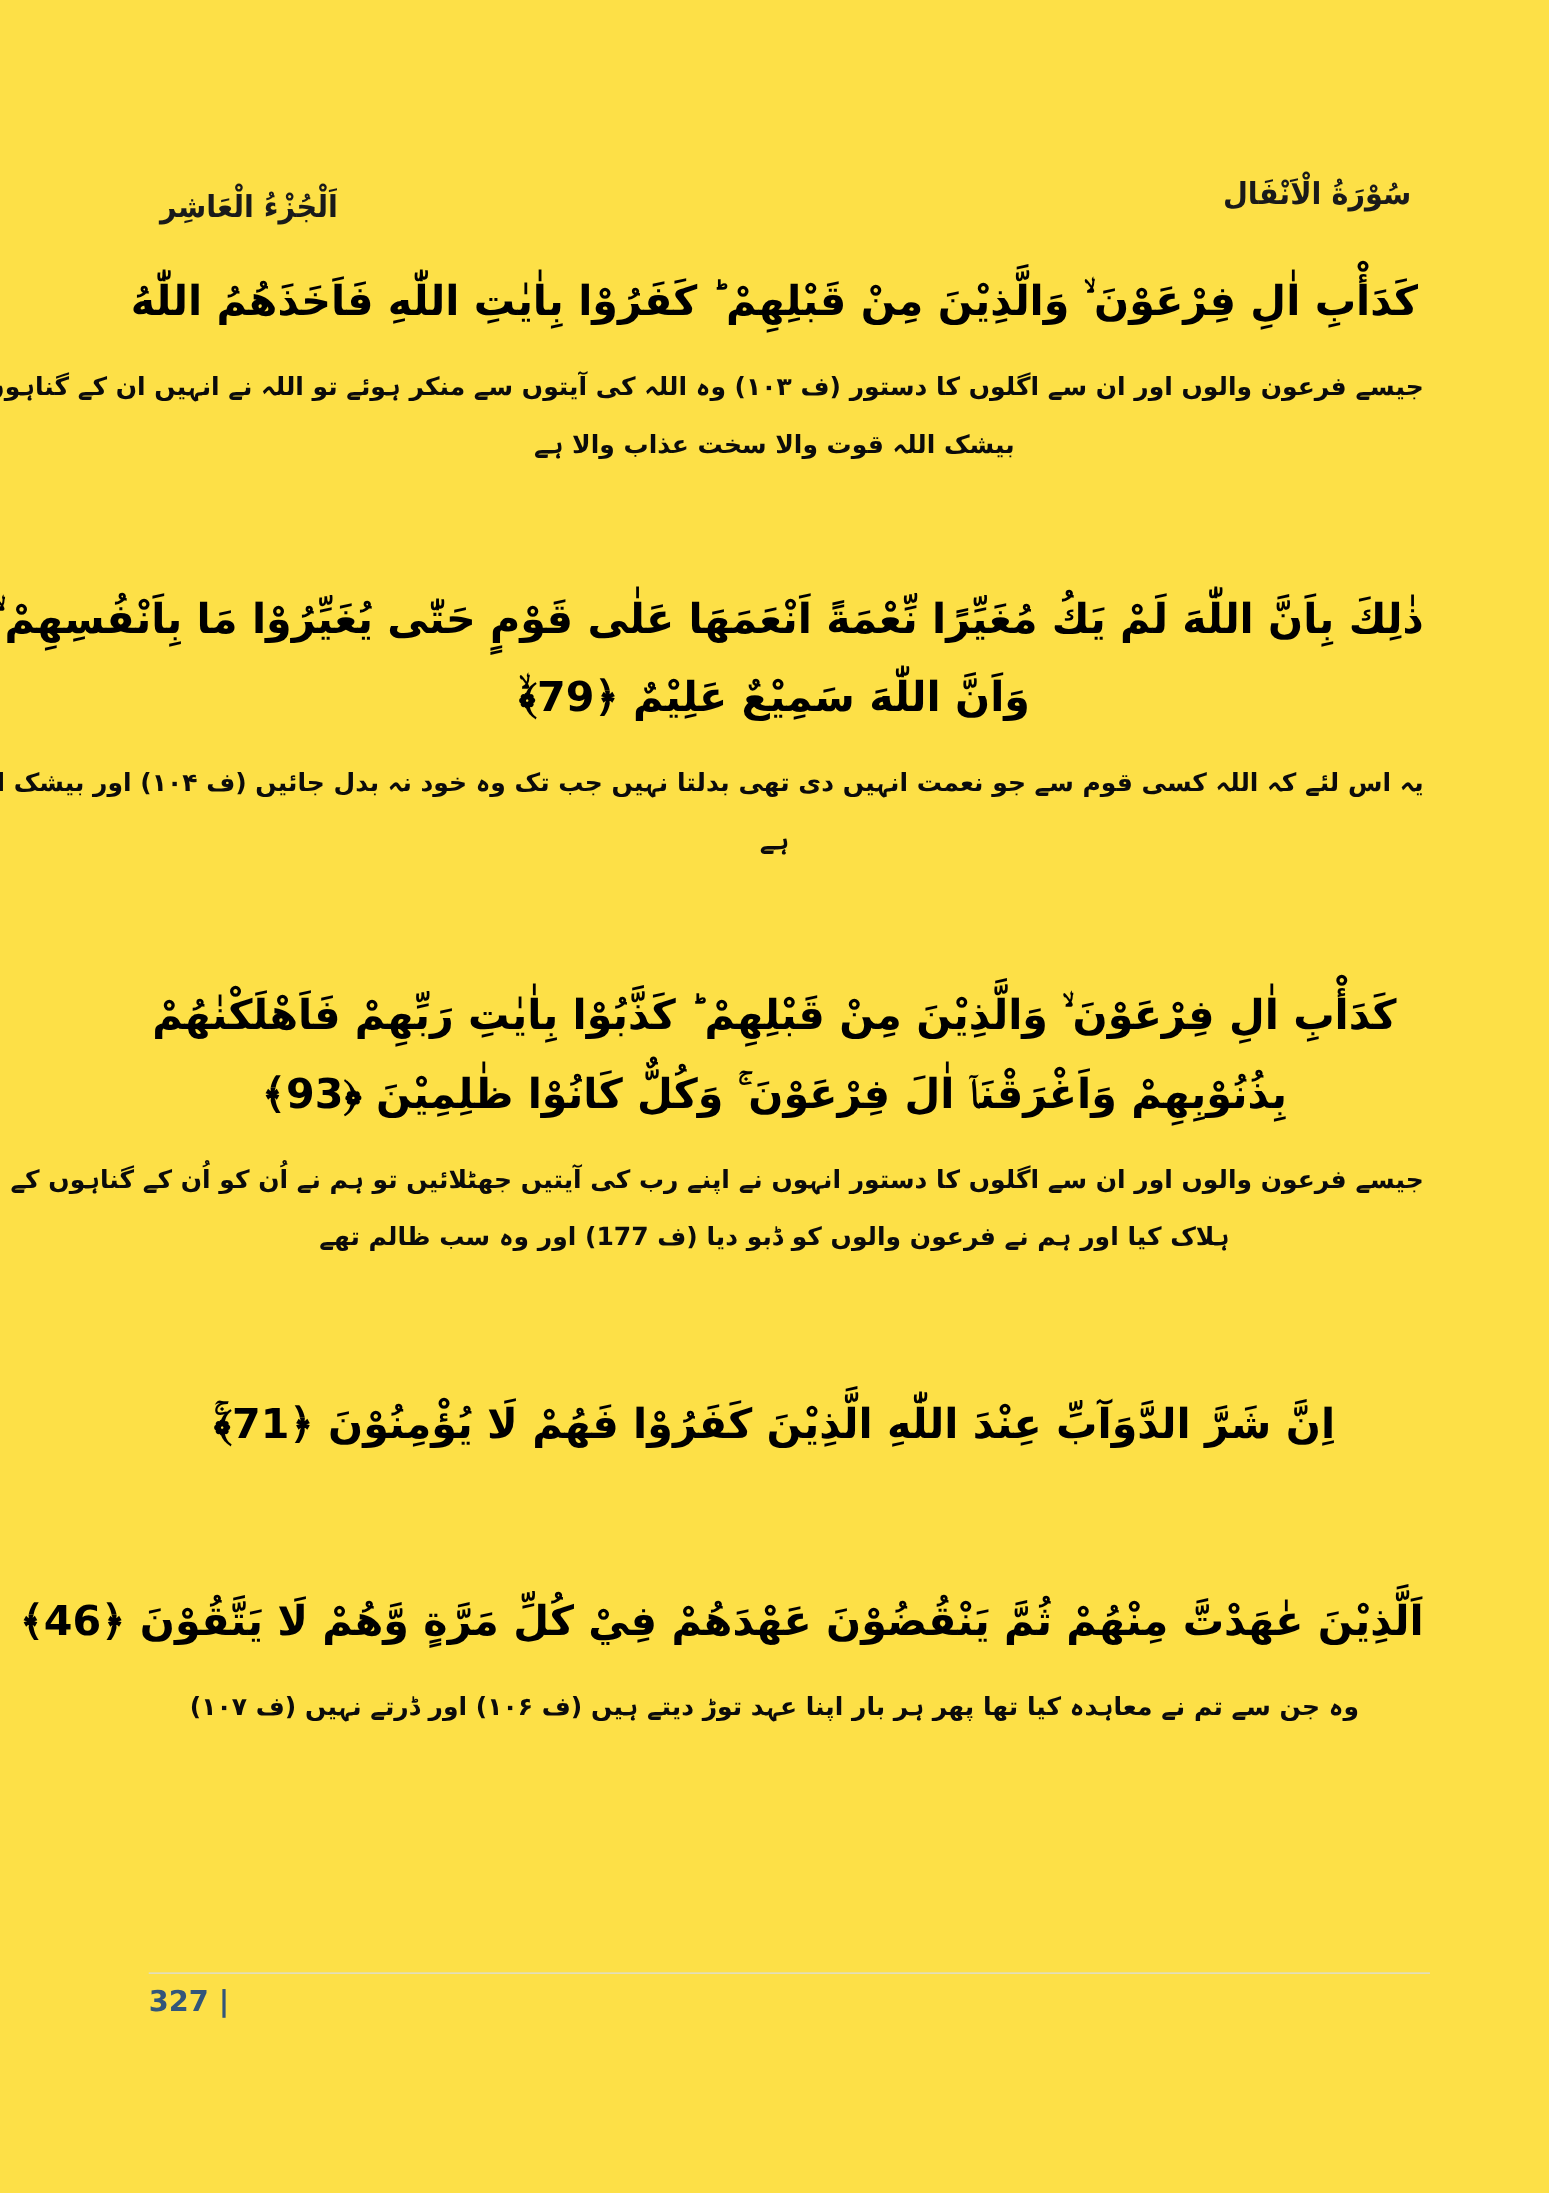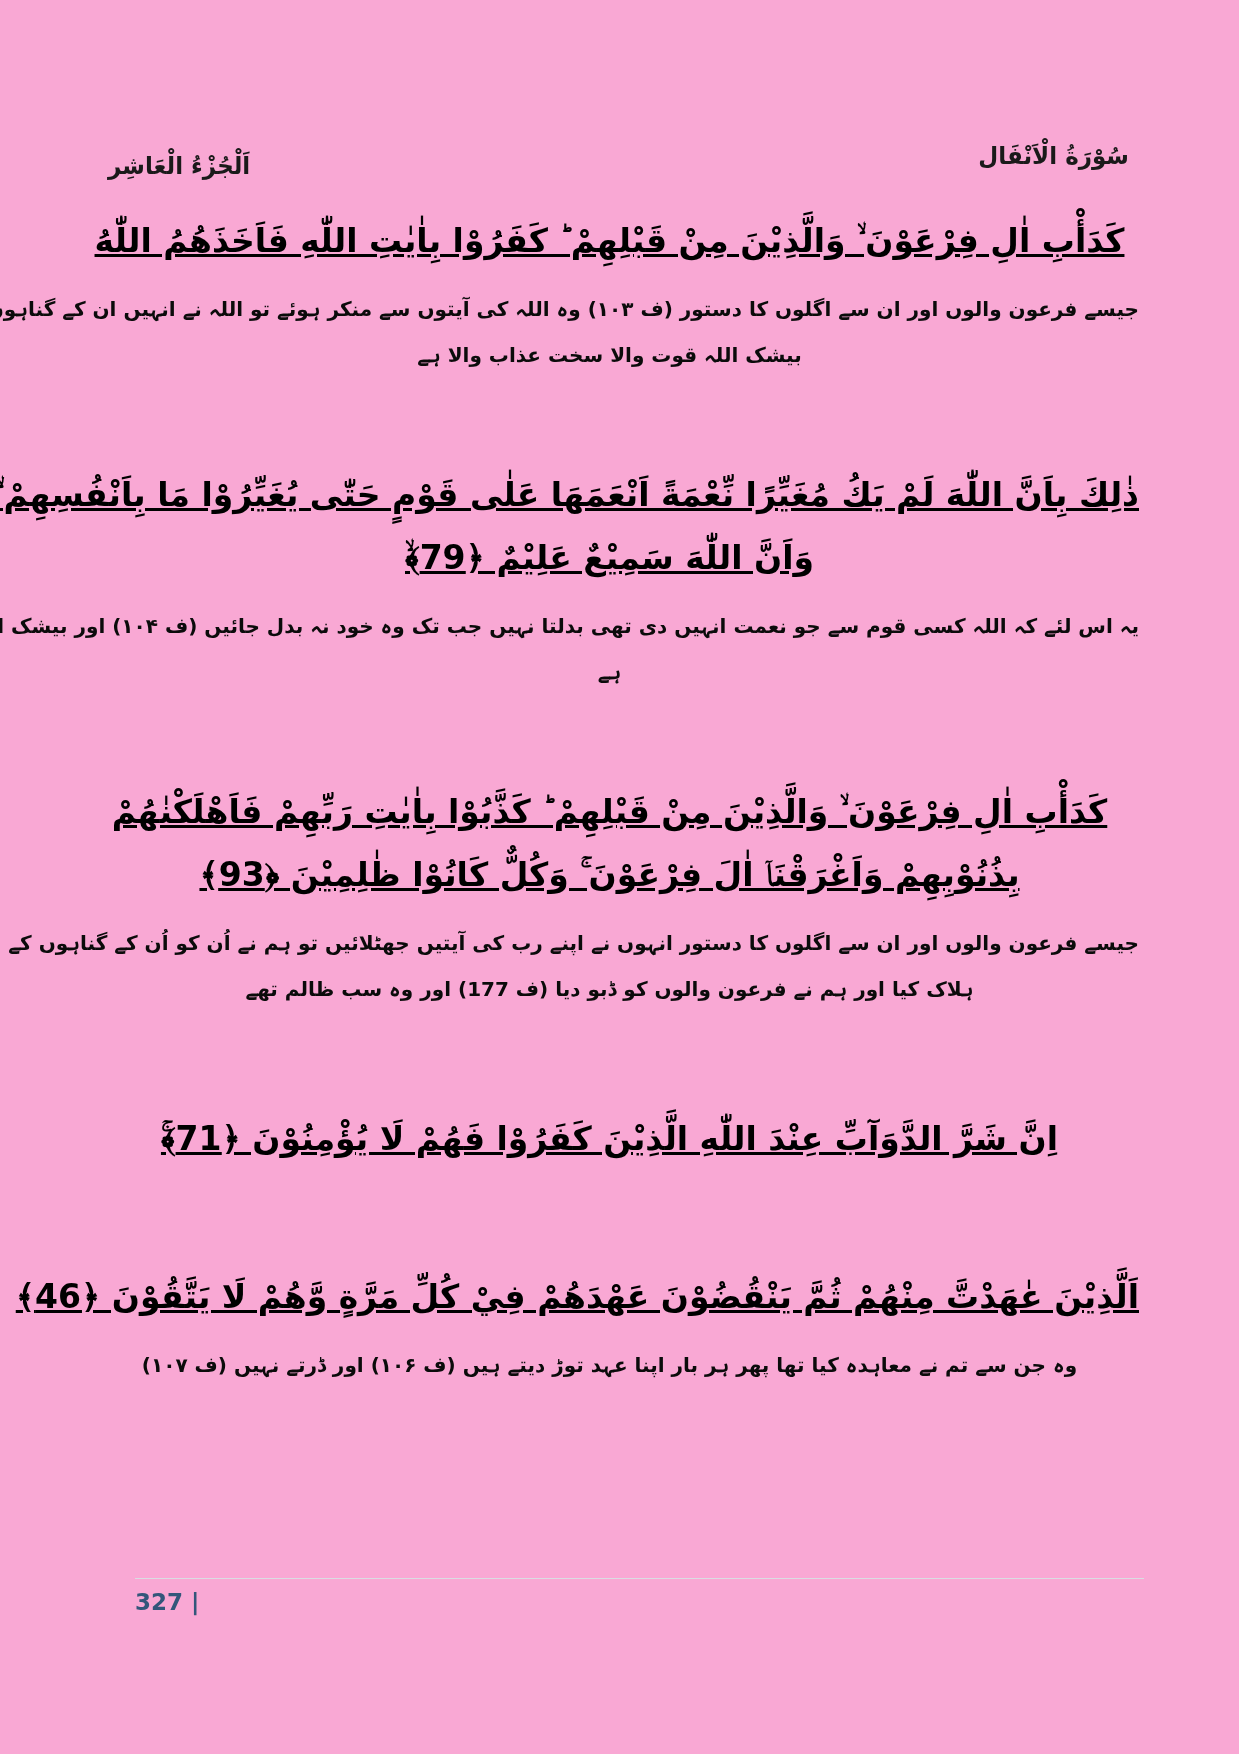--- a/index.html
+++ b/index.html
@@ -5,23 +5,23 @@
   html, body {
     margin: 0;
     padding: 0;
     background: #ffffff;
     font-family: "DejaVu Sans", sans-serif;
   }
   .page {
     position: relative;
     width: 1239px;
     height: 1754px;
-    background: #f9a8d4;
+    background: #fde047;
     box-sizing: border-box;
-    padding: 135px 100px 0 80px;
+    padding: 135px 100px 0 100px;
     overflow: hidden;
   }
   .header-row {
     display: flex;
     flex-direction: row;
     justify-content: space-between;
     align-items: flex-start;
     height: 62px;
     margin-bottom: 12px;
     direction: ltr;
@@ -44,35 +44,34 @@
   .vb-4 { margin-top: 95px; }
   .vb-5 { margin-top: 95px; }
 
   .arabic-line {
     text-align: center;
     font-size: 33px;
     font-weight: 700;
     color: #000000;
     line-height: 63px;
     white-space: nowrap;
-    text-decoration: underline;
   }
   .urdu-group { margin-top: 14px; }
   .urdu-line {
     text-align: center;
     font-size: 20px;
     font-weight: 700;
     color: #0b0b0b;
     line-height: 46px;
     white-space: nowrap;
   }
 
   .footer {
     position: absolute;
-    left: 135px;
+    left: 119px;
     right: 95px;
     top: 1578px;
   }
   .footer-divider {
     height: 1px;
     background: #d9dde2;
     width: 100%;
   }
   .page-number-row {
     margin-top: 10px;

